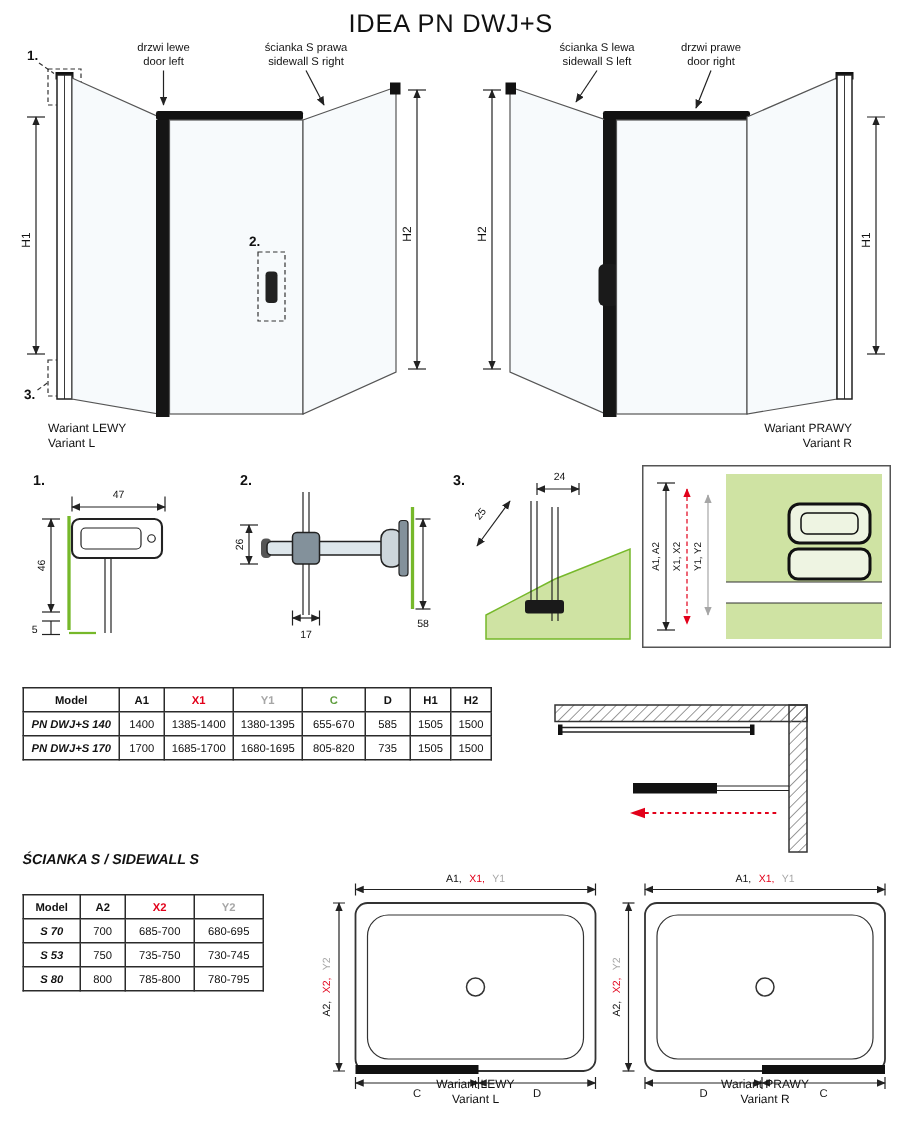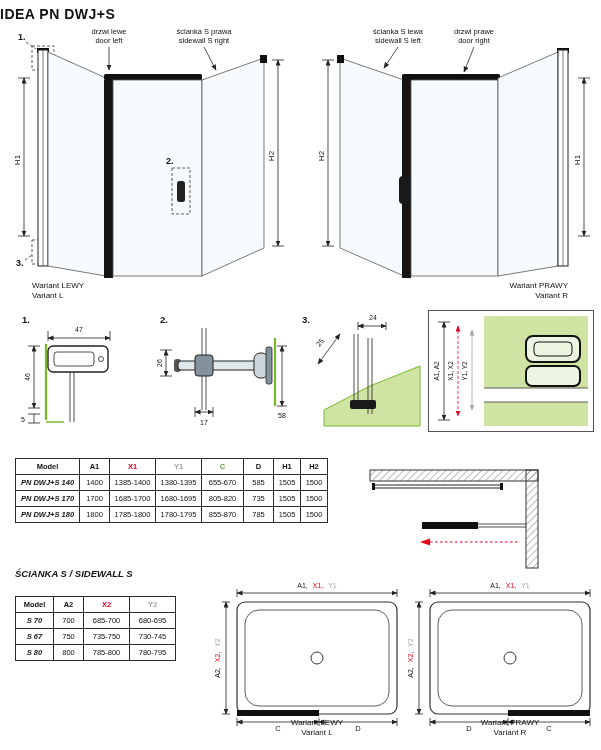--- a/index.html
+++ b/index.html
@@ -1,19 +1,19 @@
 <!DOCTYPE html>
 <html><head>
 <meta charset="utf-8">
 <style>
   * { margin:0; padding:0; box-sizing:border-box; }
   body { background:#fff; font-family:"Liberation Sans", sans-serif; color:#111; }
   .page { position:relative; width:601px; height:750px; background:#fff; overflow:hidden; }
   .abs { position:absolute; }
-  .title { left:0; top:6px; width:100%; font-size:14px; font-weight:bold; letter-spacing:.5px; }
+  .title { left:0; top:6px; width:100%; text-align:center; font-size:17px; font-weight:normal; letter-spacing:.5px; }
   svg text { font-family:"Liberation Sans", sans-serif; fill:#111; }
   .caption { font-size:8px; line-height:10px; color:#111; }
   .sec-title { font-style:italic; font-weight:bold; font-size:9.5px; }
   table.spec { border-collapse:collapse; font-size:7.5px; background:#fff; }
   table.spec th, table.spec td { border:1px solid #2b2b2b; text-align:center; padding:3px 2px; vertical-align:middle; }
   table.spec th { font-weight:bold; }
   .model { font-weight:bold; font-style:italic; text-align:center;margin-top:48px; }
   .red { color:#e2001a; } .gray { color:#a6a6a6; } .green { color:#5f9e3e; }
 </style>
 </head>
@@ -296,30 +296,20 @@
     <tr>
       <td class="model">PN DWJ+S 170</td>
       <td>1700</td>
       <td>1685-1700</td>
       <td>1680-1695</td>
       <td>805-820</td>
       <td>735</td>
       <td>1505</td>
       <td>1500</td>
     </tr>
-    <tr>
-      <td class="model">PN DWJ+S 180</td>
-      <td>1800</td>
-      <td>1785-1800</td>
-      <td>1780-1795</td>
-      <td>855-870</td>
-      <td>785</td>
-      <td>1505</td>
-      <td>1500</td>
-    </tr>
   </tbody>
     </table>
 
   <svg class="abs" style="left:360px;top:464px" width="202" height="112" viewBox="0 0 202 112">
     <defs>
       <pattern id="hatch" width="5" height="5" patternUnits="userSpaceOnUse" patternTransform="rotate(45)">
         <line x1="0" y1="0" x2="0" y2="5" stroke="#777" stroke-width="1"></line>
       </pattern>
     </defs>
     <rect x="10" y="6" width="168" height="11" fill="url(#hatch)" stroke="#333" stroke-width="1"></rect>
@@ -351,21 +341,21 @@
       <th class="red" style="width:46px">X2</th>
       <th class="gray" style="width:46px">Y2</th>
     </tr>
     <tr>
       <td class="model">S 70</td>
       <td>700</td>
       <td>685-700</td>
       <td>680-695</td>
     </tr>
     <tr>
-      <td class="model">S 67</td>
+      <td class="model">S 53</td>
       <td>750</td>
       <td>735-750</td>
       <td>730-745</td>
     </tr>
     <tr>
       <td class="model">S 80</td>
       <td>800</td>
       <td>785-800</td>
       <td>780-795</td>
     </tr>

